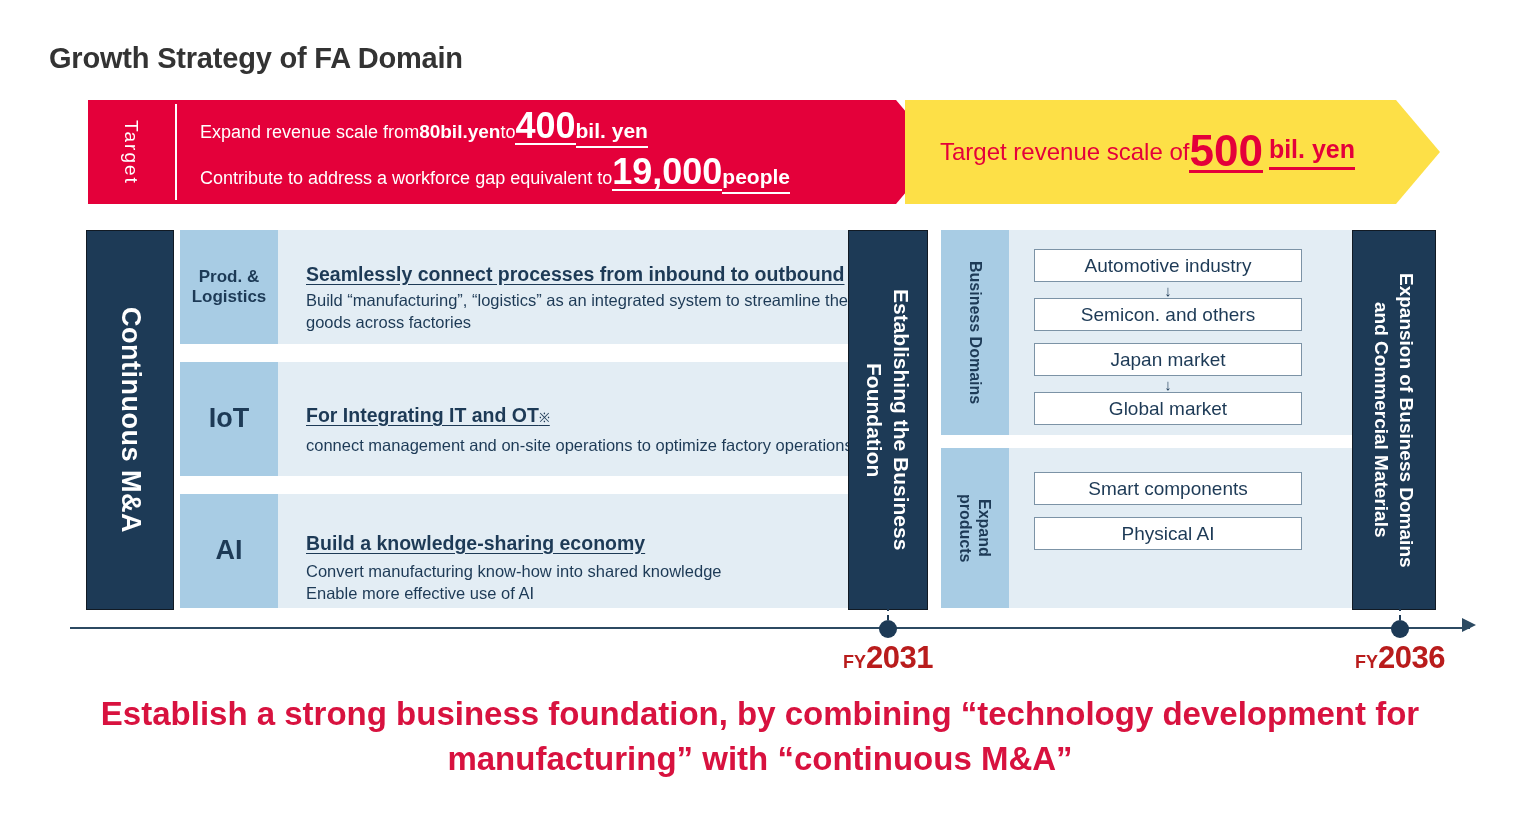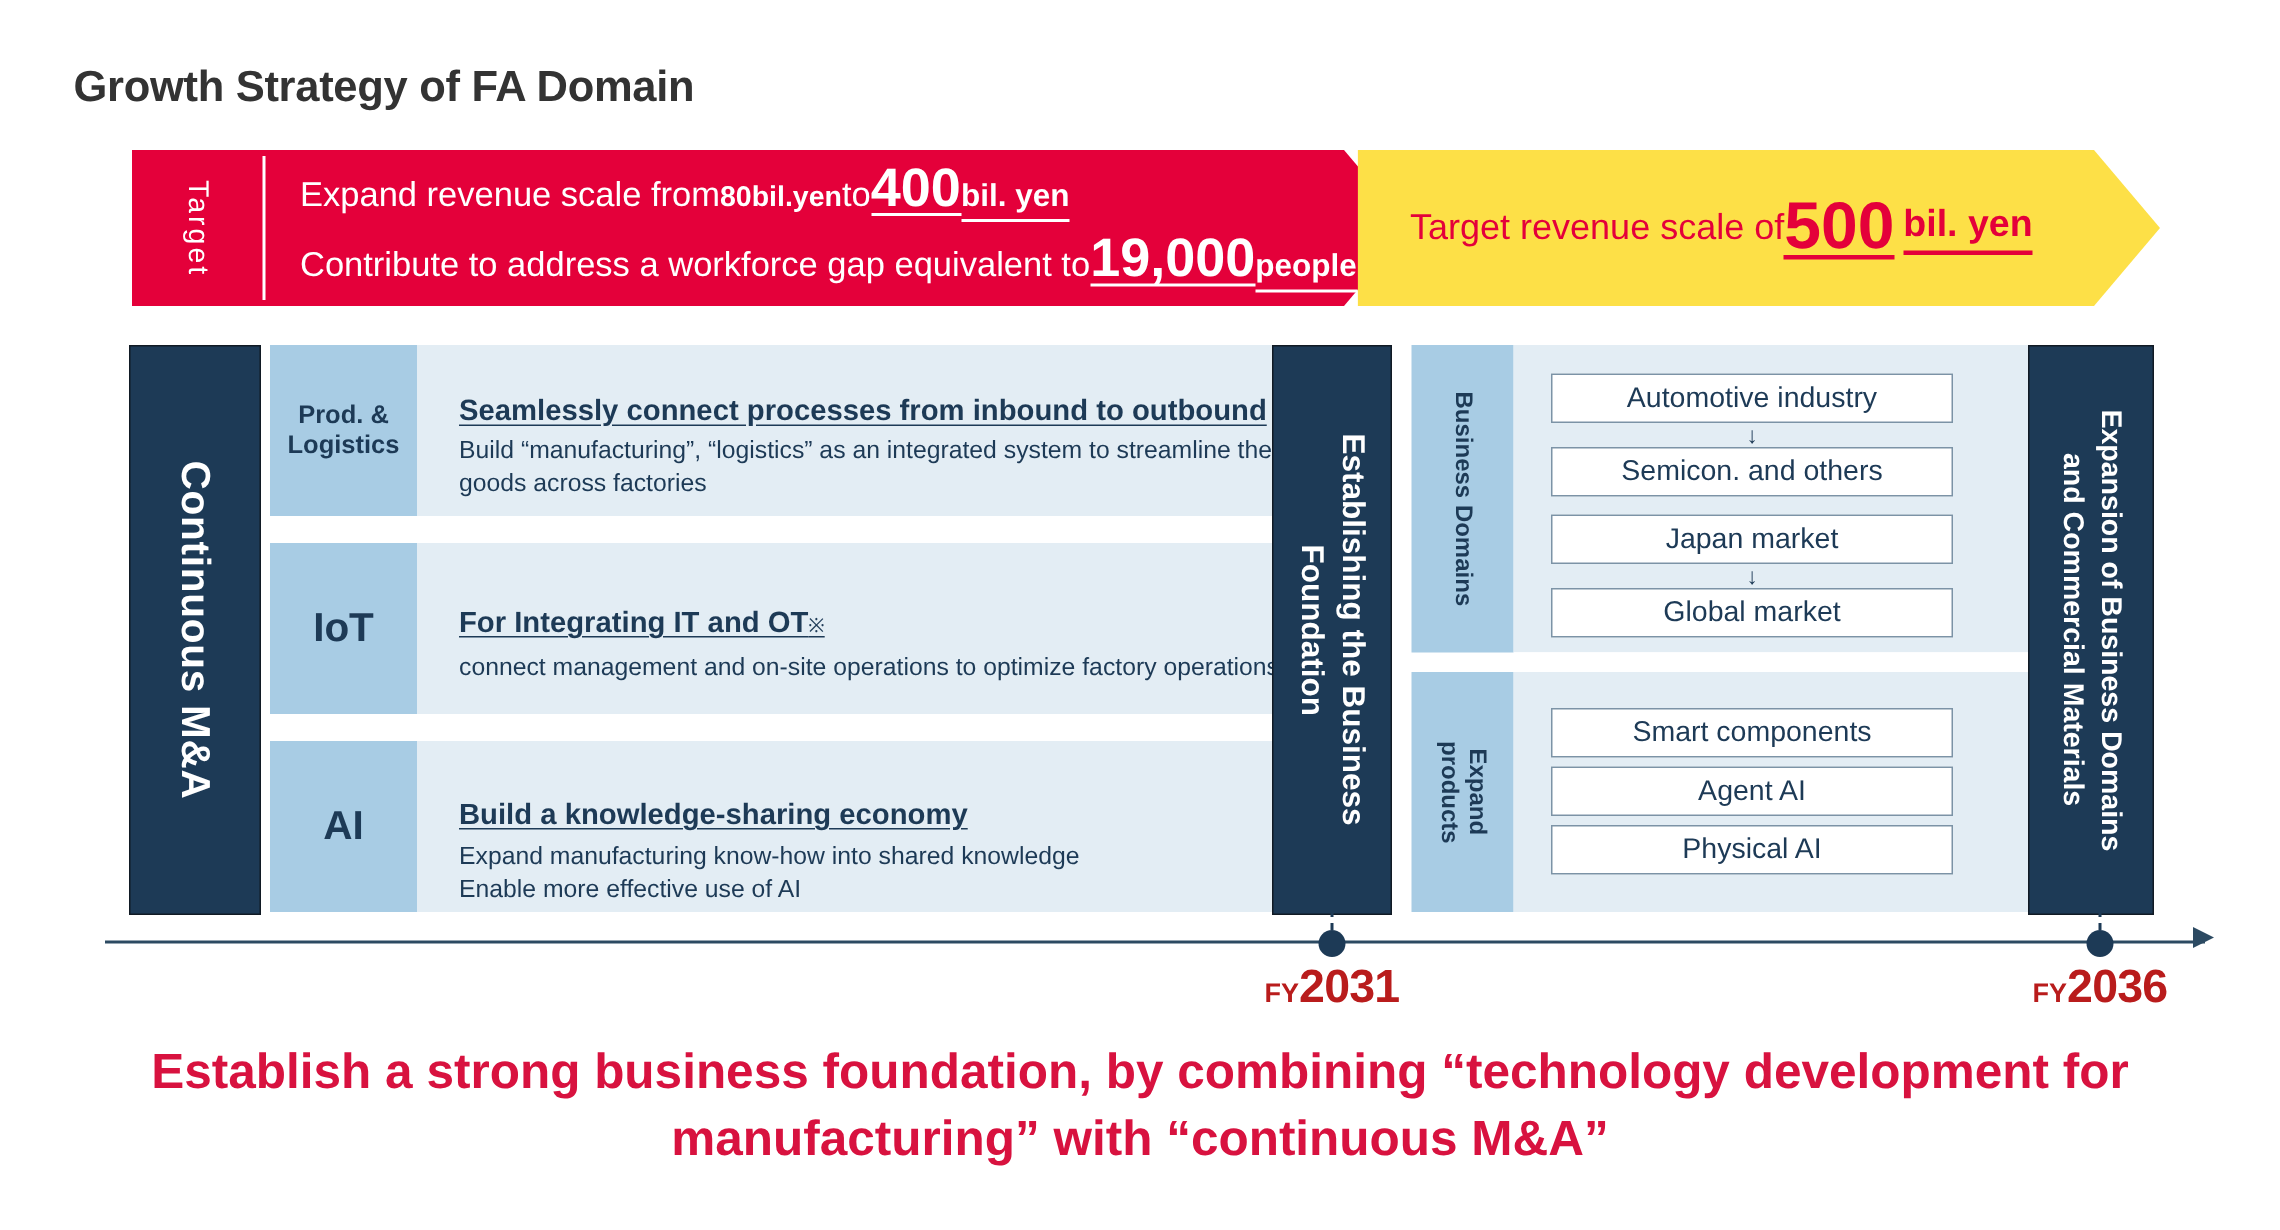--- a/index.html
+++ b/index.html
@@ -29,21 +29,21 @@
   .target-label span{
     writing-mode:vertical-rl;
     font-size:19px;color:#ffffff;letter-spacing:2px;
   }
   .target-divider{position:absolute;left:87px;top:4px;width:2px;height:96px;background:#ffffff;}
   .target-lines{position:absolute;left:108px;top:0;width:700px;height:104px;
     display:flex;flex-direction:column;justify-content:center;gap:8px;color:#fff;}
   .t-line{display:flex;align-items:baseline;white-space:nowrap;}
   .t-line.r1{padding-left:4px;}
   .t-line.r2{padding-left:4px;}
-  .t-txt{font-size:23px;}
+  .t-txt{font-size:18px;}
   .t-strong{font-size:19px;font-weight:bold;}
   .t-big{font-size:36px;font-weight:bold;line-height:.9;border-bottom:2px solid #fff;padding-bottom:1px;}
   .t-big-sub{font-size:21px;font-weight:bold;border-bottom:2px solid #fff;padding-bottom:3px;}
   .t-sp{display:inline-block;width:6px;}
 
   
   .gray-band{
     position:absolute;left:905px;top:100px;width:535px;height:104px;background:#fde047;
     clip-path:polygon(0 0, 491px 0, 535px 52px, 491px 104px, 0 104px);
   }
@@ -238,21 +238,21 @@
     </div>
   </div>
 
   <div class="srow" id="row2" style="top:494px;">
     <div class="tag big">AI</div>
     <div class="body">
       <div class="pad" style="padding-top:14px;">
         <div class="s-head">
           <span>Build a knowledge-sharing economy</span><span class="mark"></span>
         </div>
-        <div class="s-sub" style="margin-top:4px;white-space:pre-line;">Expand manufacturing know-how into shared knowledge
+        <div class="s-sub" style="margin-top:4px;white-space:pre-line;">Convert manufacturing know-how into shared knowledge
 Enable more effective use of AI</div>
       </div>
     </div>
   </div>
 
   <div class="est-col">
     <div class="rot" style="white-space:pre-line;">Establishing the Business
 Foundation</div>
   </div>
 
@@ -275,21 +275,20 @@
 
   <div class="grp" style="top:448px;height:160px;">
     <div class="lbl" style="height:160px;">
       <div class="rot" style="white-space:pre-line;">Expand
 products</div>
     </div>
     <div class="panel" style="width:402px;height:160px;clip-path:polygon(0 0, 358px 0, 402px 80px, 358px 160px, 0 160px);">
       <div class="boxes" style="top:24px;">
         <div class="obox">Smart components</div>
         <div class="gap-s"></div>
-        <div class="obox">Agent AI</div>
         <div class="gap-s"></div>
         <div class="obox">Physical AI</div>
       </div>
     </div>
   </div>
 
   <div class="exp-col">
     <div class="rot" style="white-space:pre-line;">Expansion of Business Domains
 and Commercial Materials</div>
   </div>

